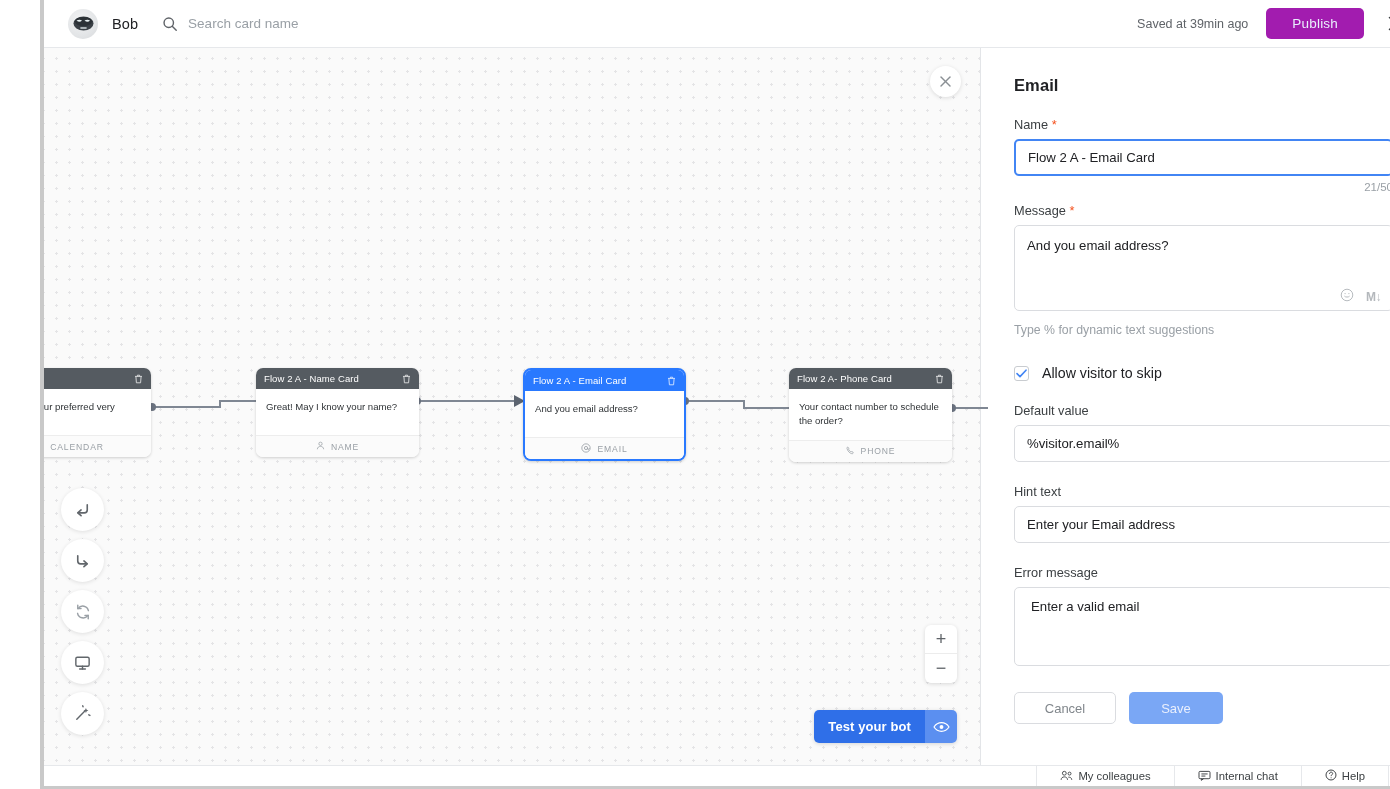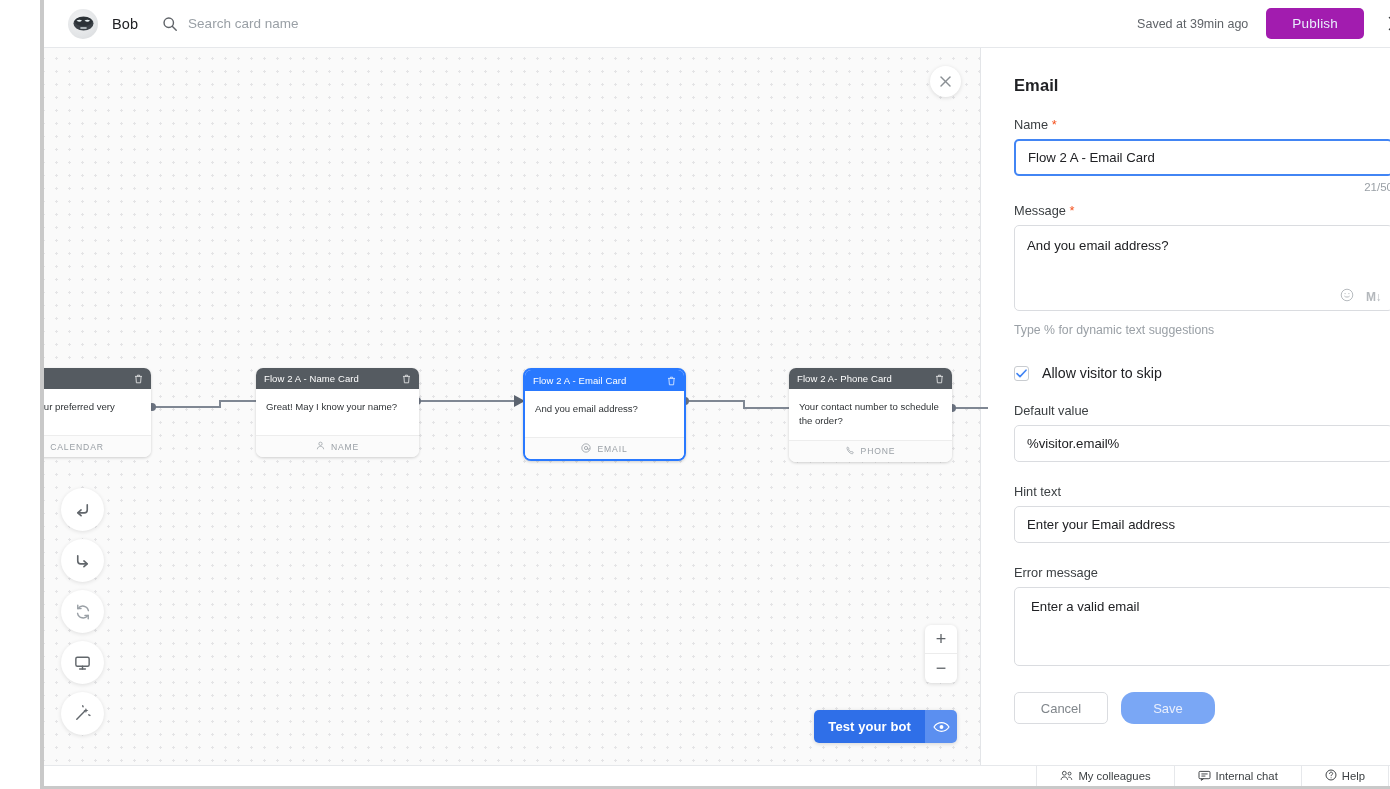--- a/index.html
+++ b/index.html
@@ -193,25 +193,25 @@
   }
   .checkrow .lbl { font-size: 14.2px; color:#202124; }
 
   .err-area {
     width: 100%; height: 79px; border: 1px solid #dadce0; border-radius:5px;
     padding: 11px 16px; font-size: 13.2px; color:#202124; font-family:inherit;
     outline:none; resize:none; background:#fff;
   }
   .btnrow { display:flex; gap: 13px; margin-top: 22px; }
   .btn-cancel {
-    width: 94px; height: 32px; border: 1px solid #dadce0; border-radius:5px;
+    width: 102px; height: 32px; border: 1px solid #dadce0; border-radius:5px;
     background:#fff; color:#80868b; font-size: 13px; font-family:inherit; cursor:pointer;
   }
   .btn-save {
-    width: 94px; height: 32px; border:none; border-radius:13px;
+    width: 94px; height: 32px; border:none; border-radius:5px;
     background:#7aa7f5; color:#e9effd; font-size: 13px; font-family:inherit; cursor:pointer;
   }
 
   
   .footer {
     position:absolute; left:0; right:0; bottom:0; height: 21px;
     background:#fff; border-top:1px solid #e6e8eb;
     display:flex; justify-content:flex-end; align-items:stretch;
     font-size: 11.3px; color:#3c4043; z-index:30;
   }

